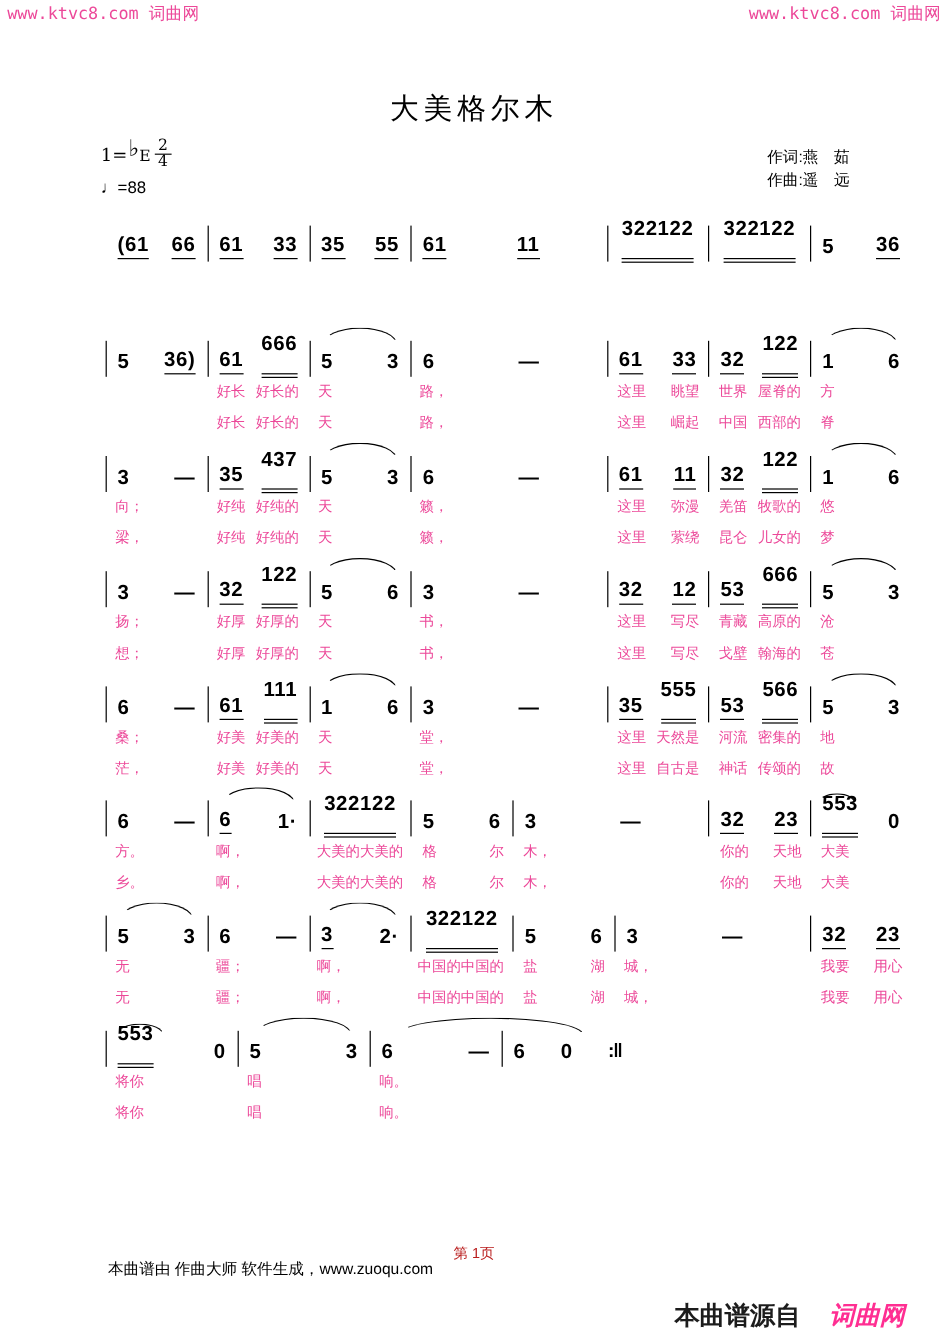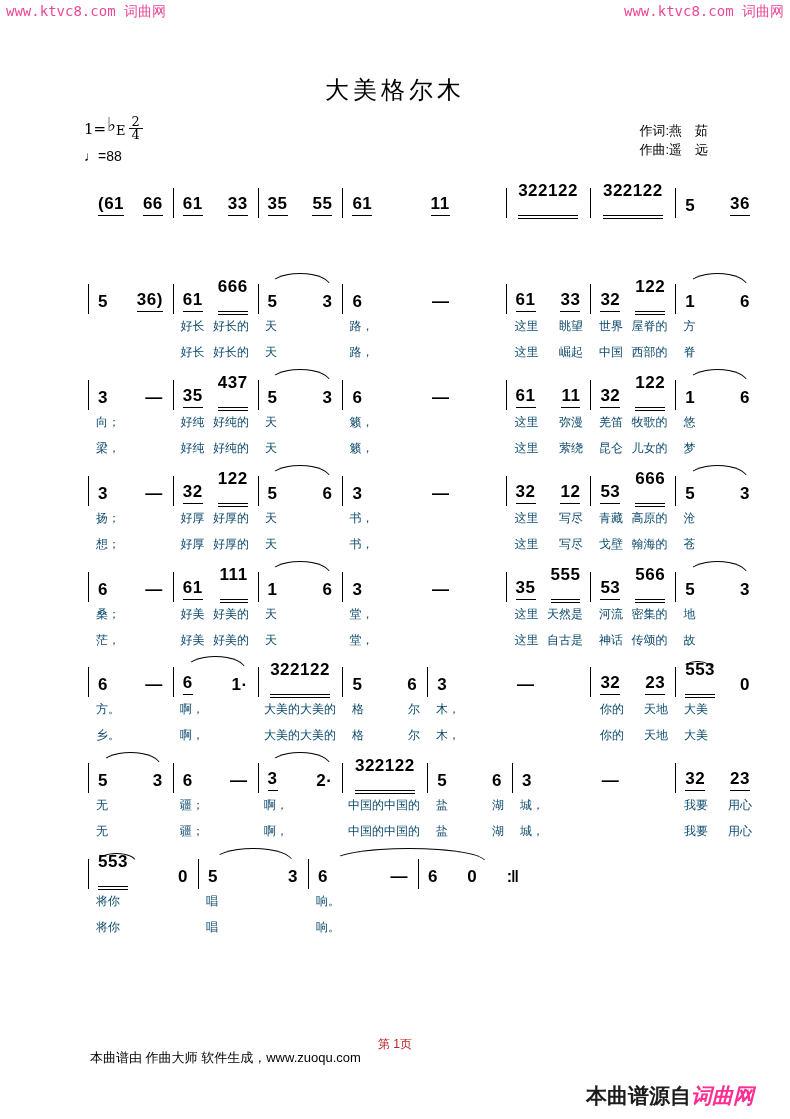--- a/index.html
+++ b/index.html
@@ -33,30 +33,30 @@
          letter-spacing:0.5px;white-space:nowrap;position:relative;color:#000;}
   .group.u1{border-bottom:1.4px solid #000;padding-bottom:1px;}
   .group.u2{border-bottom:1.4px solid #000;padding-bottom:14px;}
   .group.u2::after{content:"";position:absolute;left:0;right:0;bottom:-4px;height:1.4px;background:#000;}
   .group.endbar{letter-spacing:-1px;font-size:16px;}
   .slur{position:absolute;top:1px;left:14%;right:14%;height:12px;
         border:1.2px solid transparent;border-top-color:#000;
         border-radius:50% 50% 0 0 / 100% 100% 0 0;pointer-events:none;}
   .slur.small{left:8%;right:56%;height:7px;top:6px;}
   .slur.long{left:22%;right:-62%;z-index:2;}
-  .lyric-row{display:flex;position:absolute;left:0;right:0;font-size:12px;color:#0c4a6e;align-items:center;}
+  .lyric-row{display:flex;position:absolute;left:0;right:0;font-size:12px;color:#ec4899;align-items:center;}
   .lyric-row.v1{top:46px;} .lyric-row.v2{top:72px;}
   .lyric-cell{flex:1 1 0;display:flex;justify-content:flex-start;gap:6px;
               padding:0 8px;white-space:nowrap;}
   .lyric-cell.spread{justify-content:space-between;}
   .lyric-cell.center{justify-content:center;}
   .lyric-cell.wide{flex-grow:1.5;padding-right:54px;}
   .pagenum{position:absolute;top:1036px;left:0;right:0;text-align:center;font-size:12px;color:#b91c1c;}
   .gencredit{position:absolute;top:1049px;left:90px;font-size:13px;color:#000;}
-  .branding{position:absolute;top:1082px;right:36px;display:flex;
+  .branding{position:absolute;top:1082px;right:36px;display:flex;gap:24px;
             font-size:21px;font-weight:bold;}
   .branding .prefix{color:#1c1c1c;}
   .branding .site{color:#ff2e92;font-style:italic;}
 </style>
 </head>
 <body>
 
 <div class="hdr left">www.ktvc8.com 词曲网</div>
 <div class="hdr right">www.ktvc8.com 词曲网</div>
 

